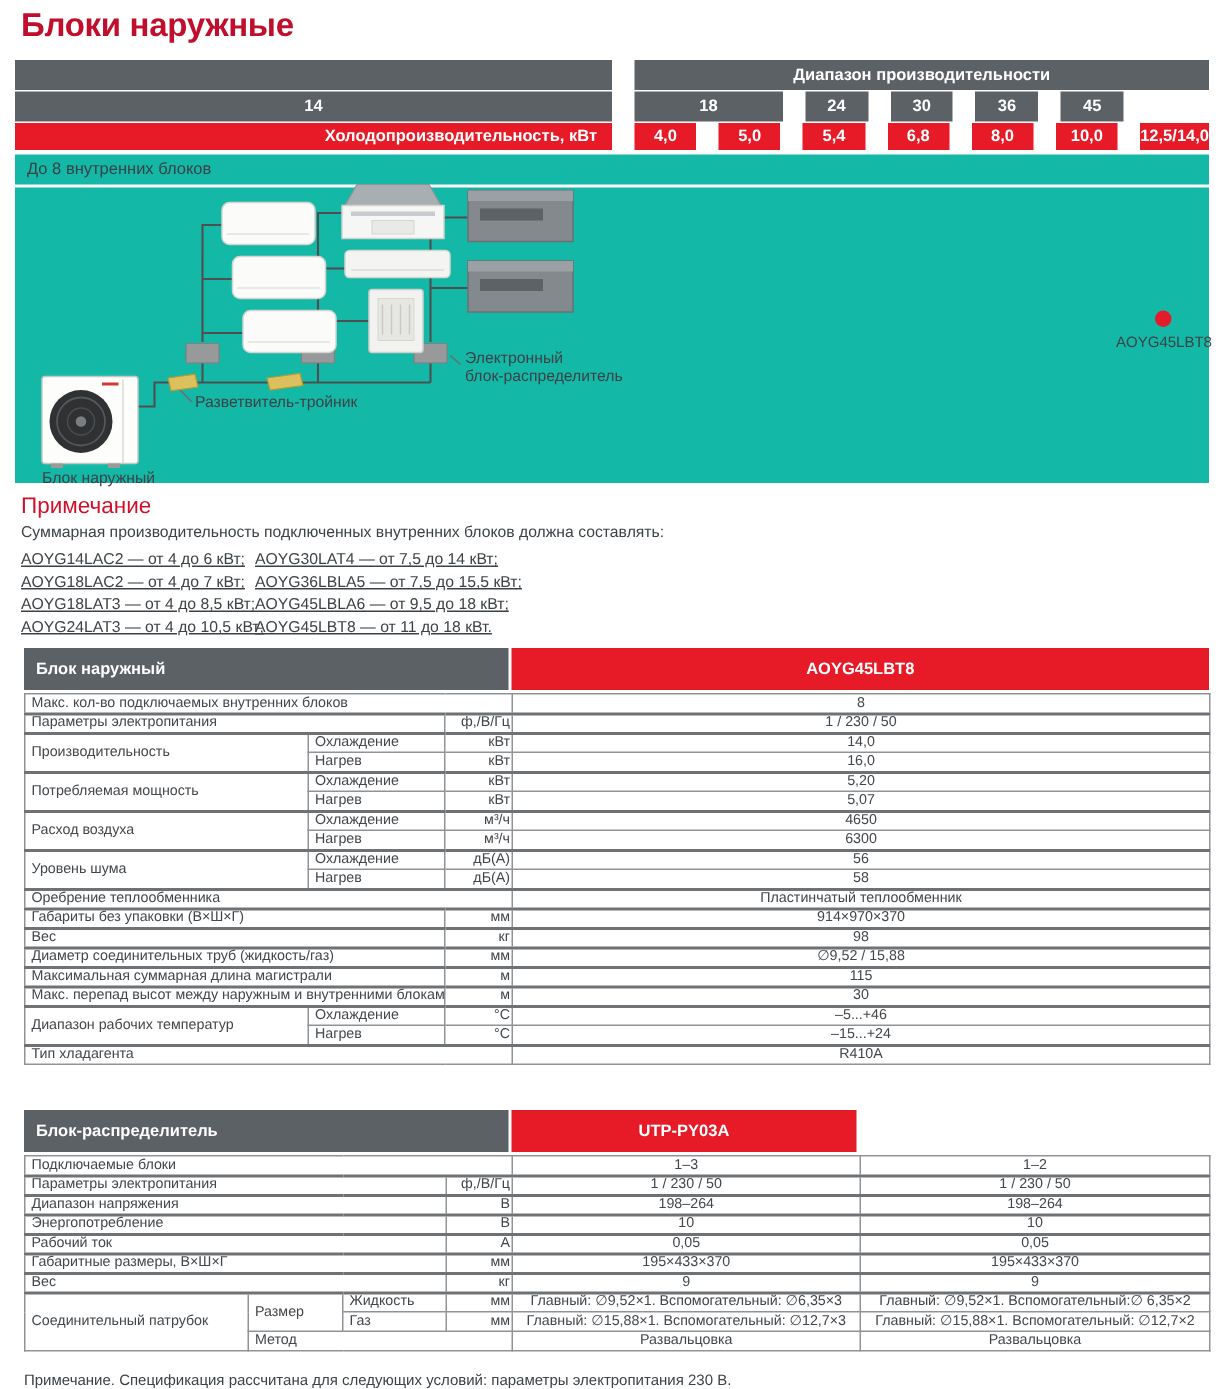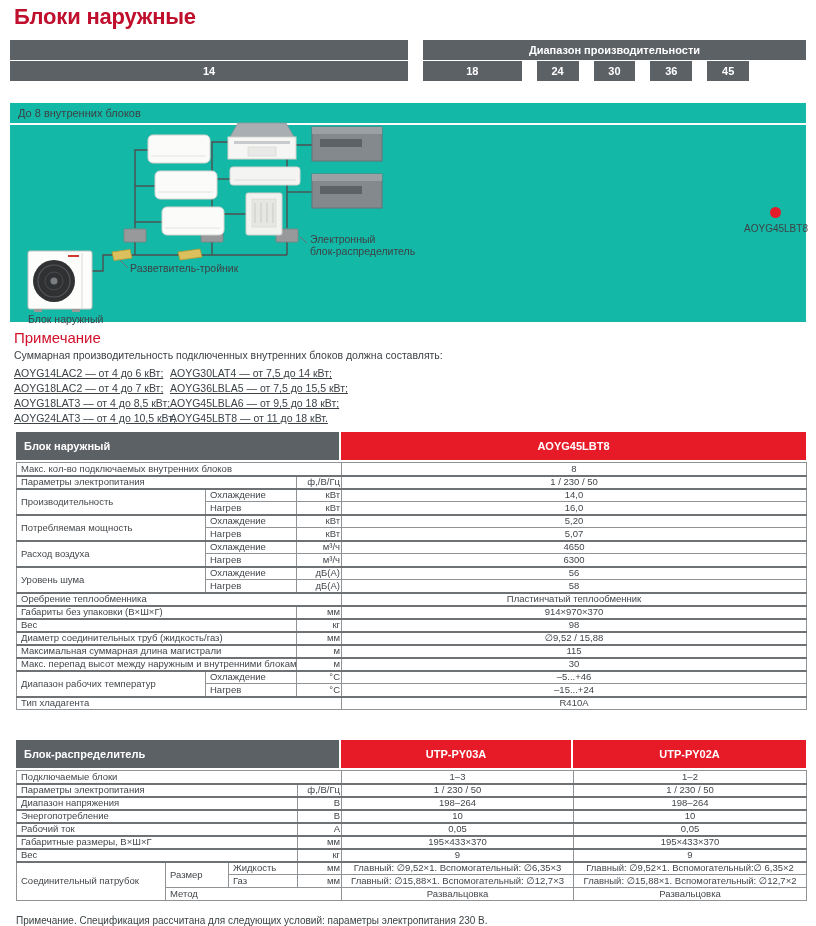--- a/index.html
+++ b/index.html
@@ -69,20 +69,30 @@
       <div class="cap-cell lbl"></div>
       <div class="cap-cell span7">Диапазон производительности</div>
     </div>
     <div class="cap-row">
       <div class="cap-cell">14</div>
       <div class="cap-cell span2">18</div>
       <div class="cap-cell">24</div>
       <div class="cap-cell">30</div>
       <div class="cap-cell">36</div>
       <div class="cap-cell">45</div>
+    </div>
+    <div class="cap-row red">
+      <div class="cap-cell lbl">Холодопроизводительность, кВт</div>
+      <div class="cap-cell">4,0</div>
+      <div class="cap-cell">5,0</div>
+      <div class="cap-cell">5,4</div>
+      <div class="cap-cell">6,8</div>
+      <div class="cap-cell">8,0</div>
+      <div class="cap-cell">10,0</div>
+      <div class="cap-cell">12,5/14,0</div>
     </div>
   </div>
 
   <div class="panel">
     <div class="panel-strip">
       <span>До 8 внутренних блоков</span>
     </div>
     <svg width="796" height="219" viewBox="0 0 796 219">
 
       <g stroke="#4d4f50" stroke-width="1.4" fill="none">
@@ -307,21 +317,20 @@
         <td class="val">R410A</td>
       </tr>
     </tbody>
       </table>
   </div>
 
   <div class="spec-wrap t2">
     <div class="thead">
       <div class="h-dark" style="width:323px;">Блок-распределитель</div>
       <div class="h-red" style="width:230px;">UTP-PY03A</div>
-      <div class="h-red" style="width:233px;">UTP-PY02A</div>
     </div>
     <table class="spec">
       <colgroup>
           <col style="width:149px">
           <col style="width:63px">
           <col style="width:69px">
           <col style="width:44px">
           <col style="width:232px">
           <col style="width:233px">
         </colgroup>

